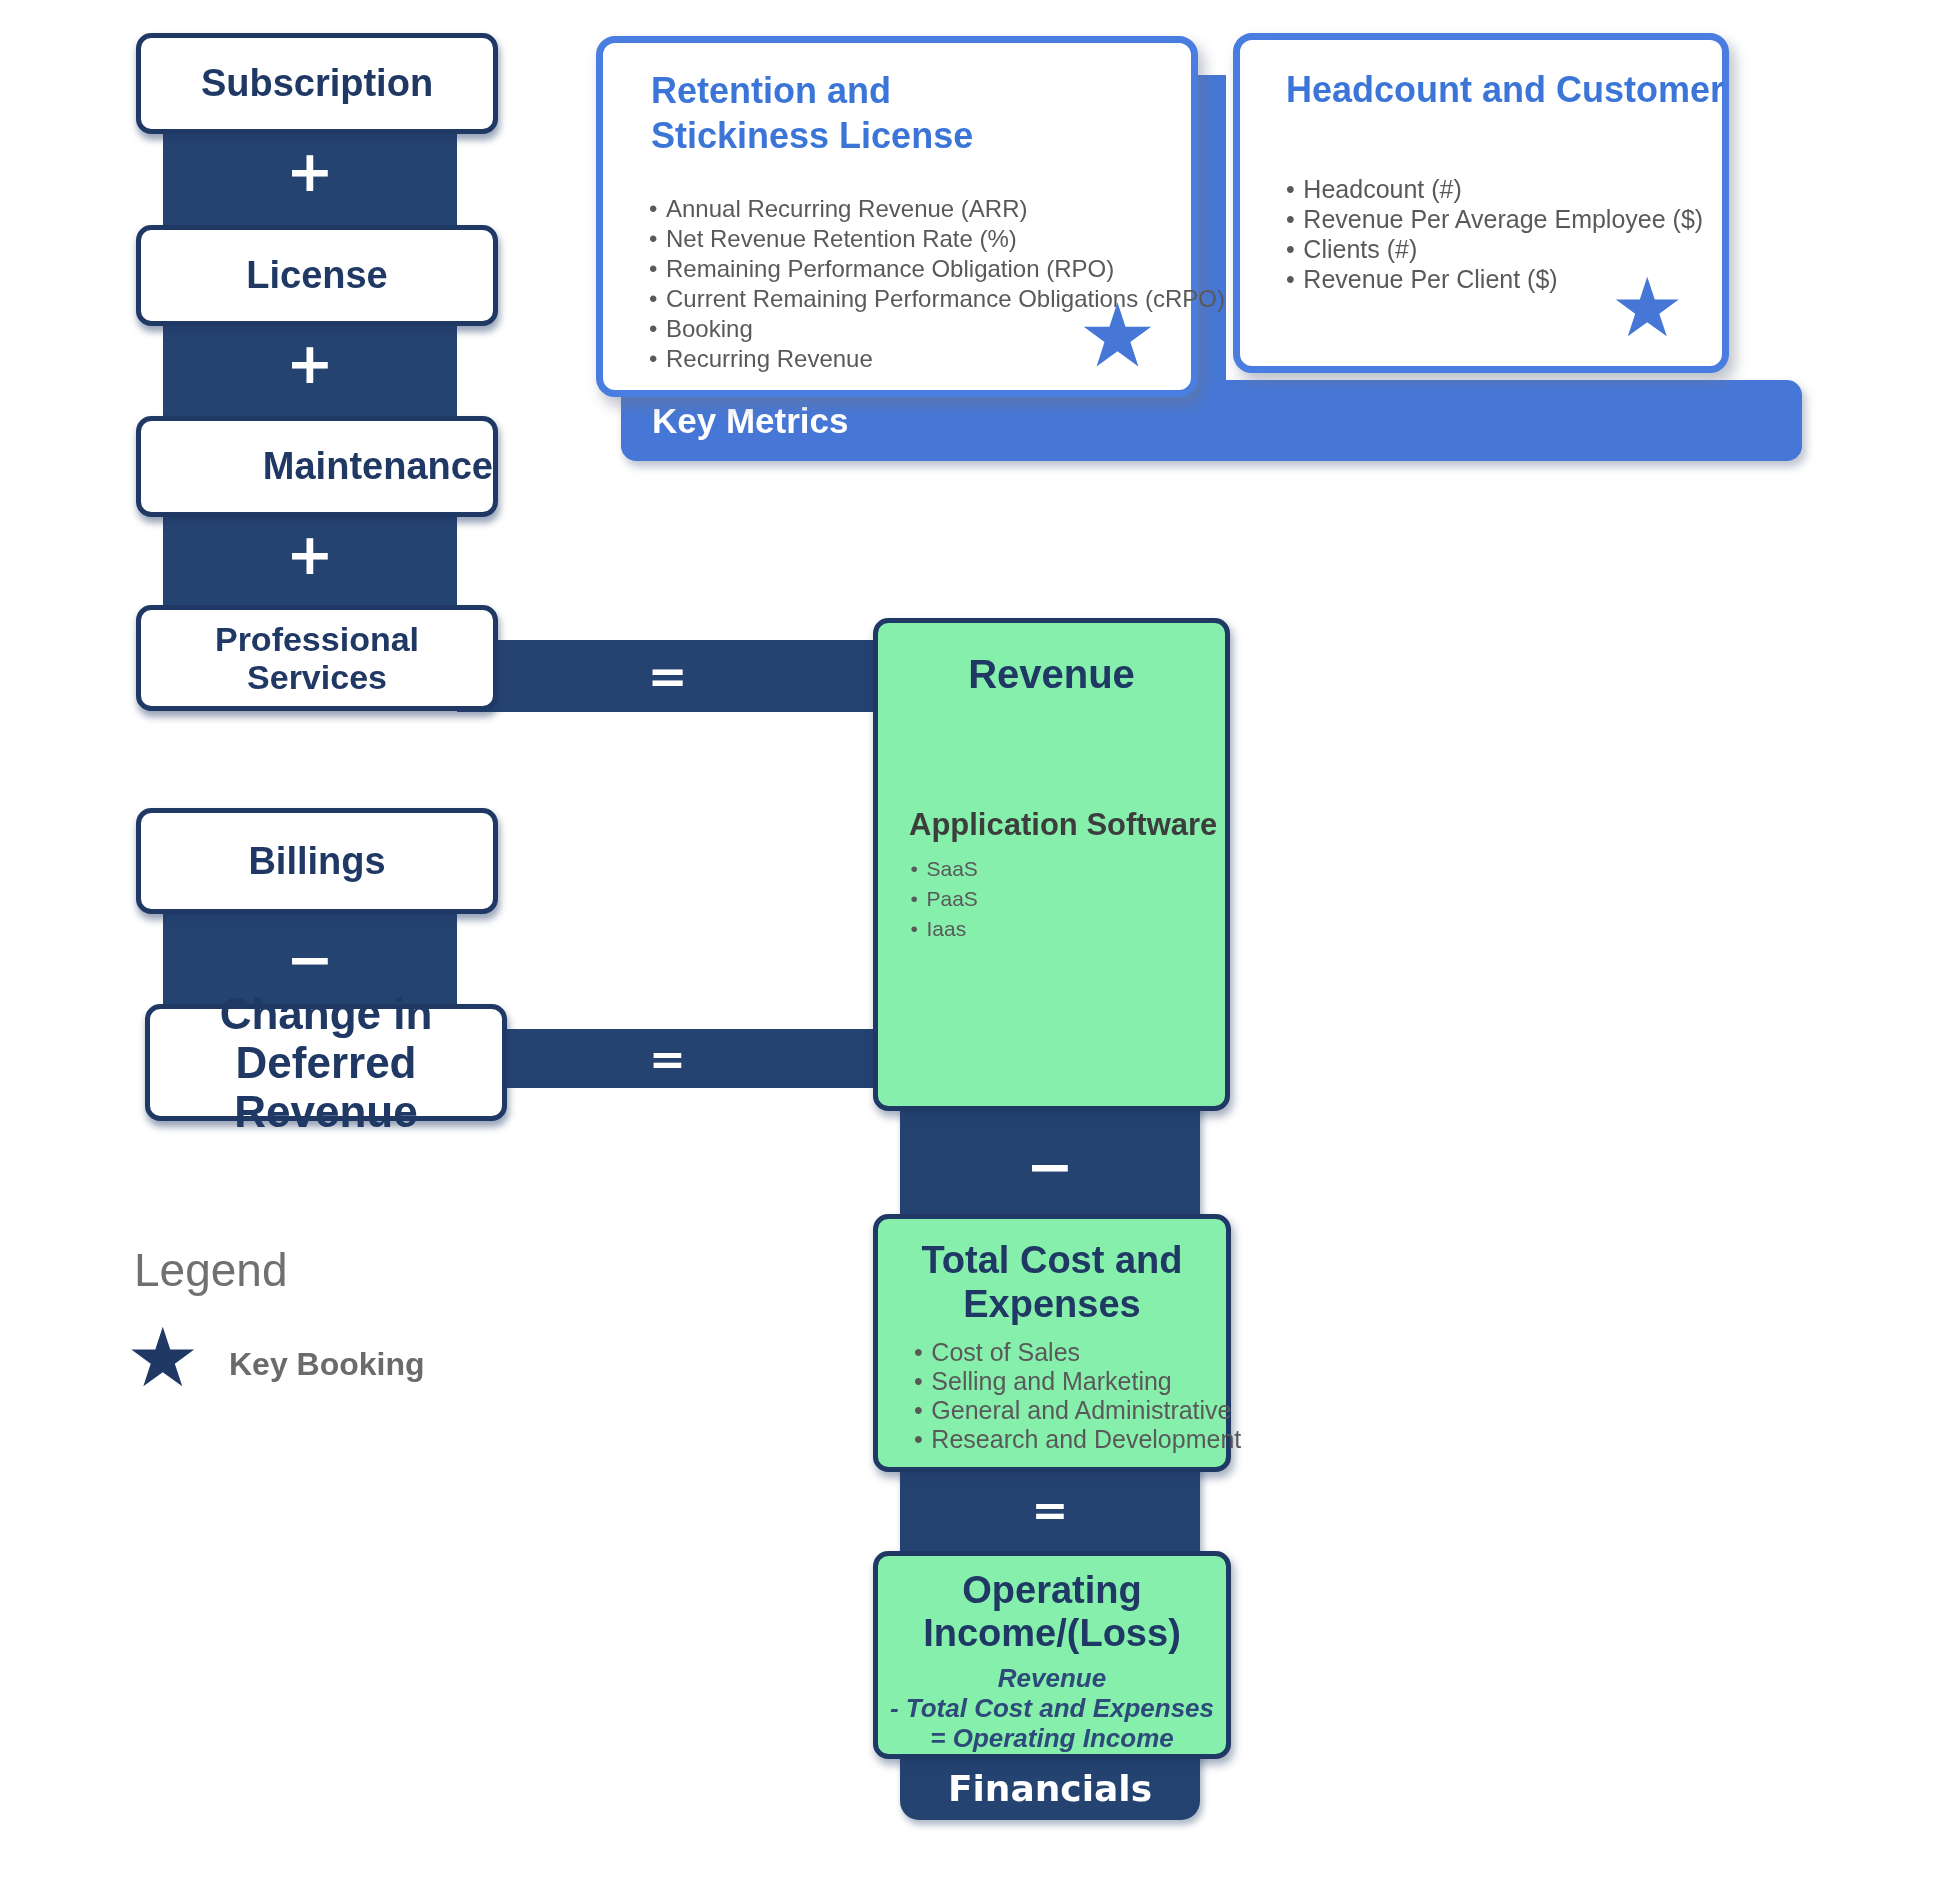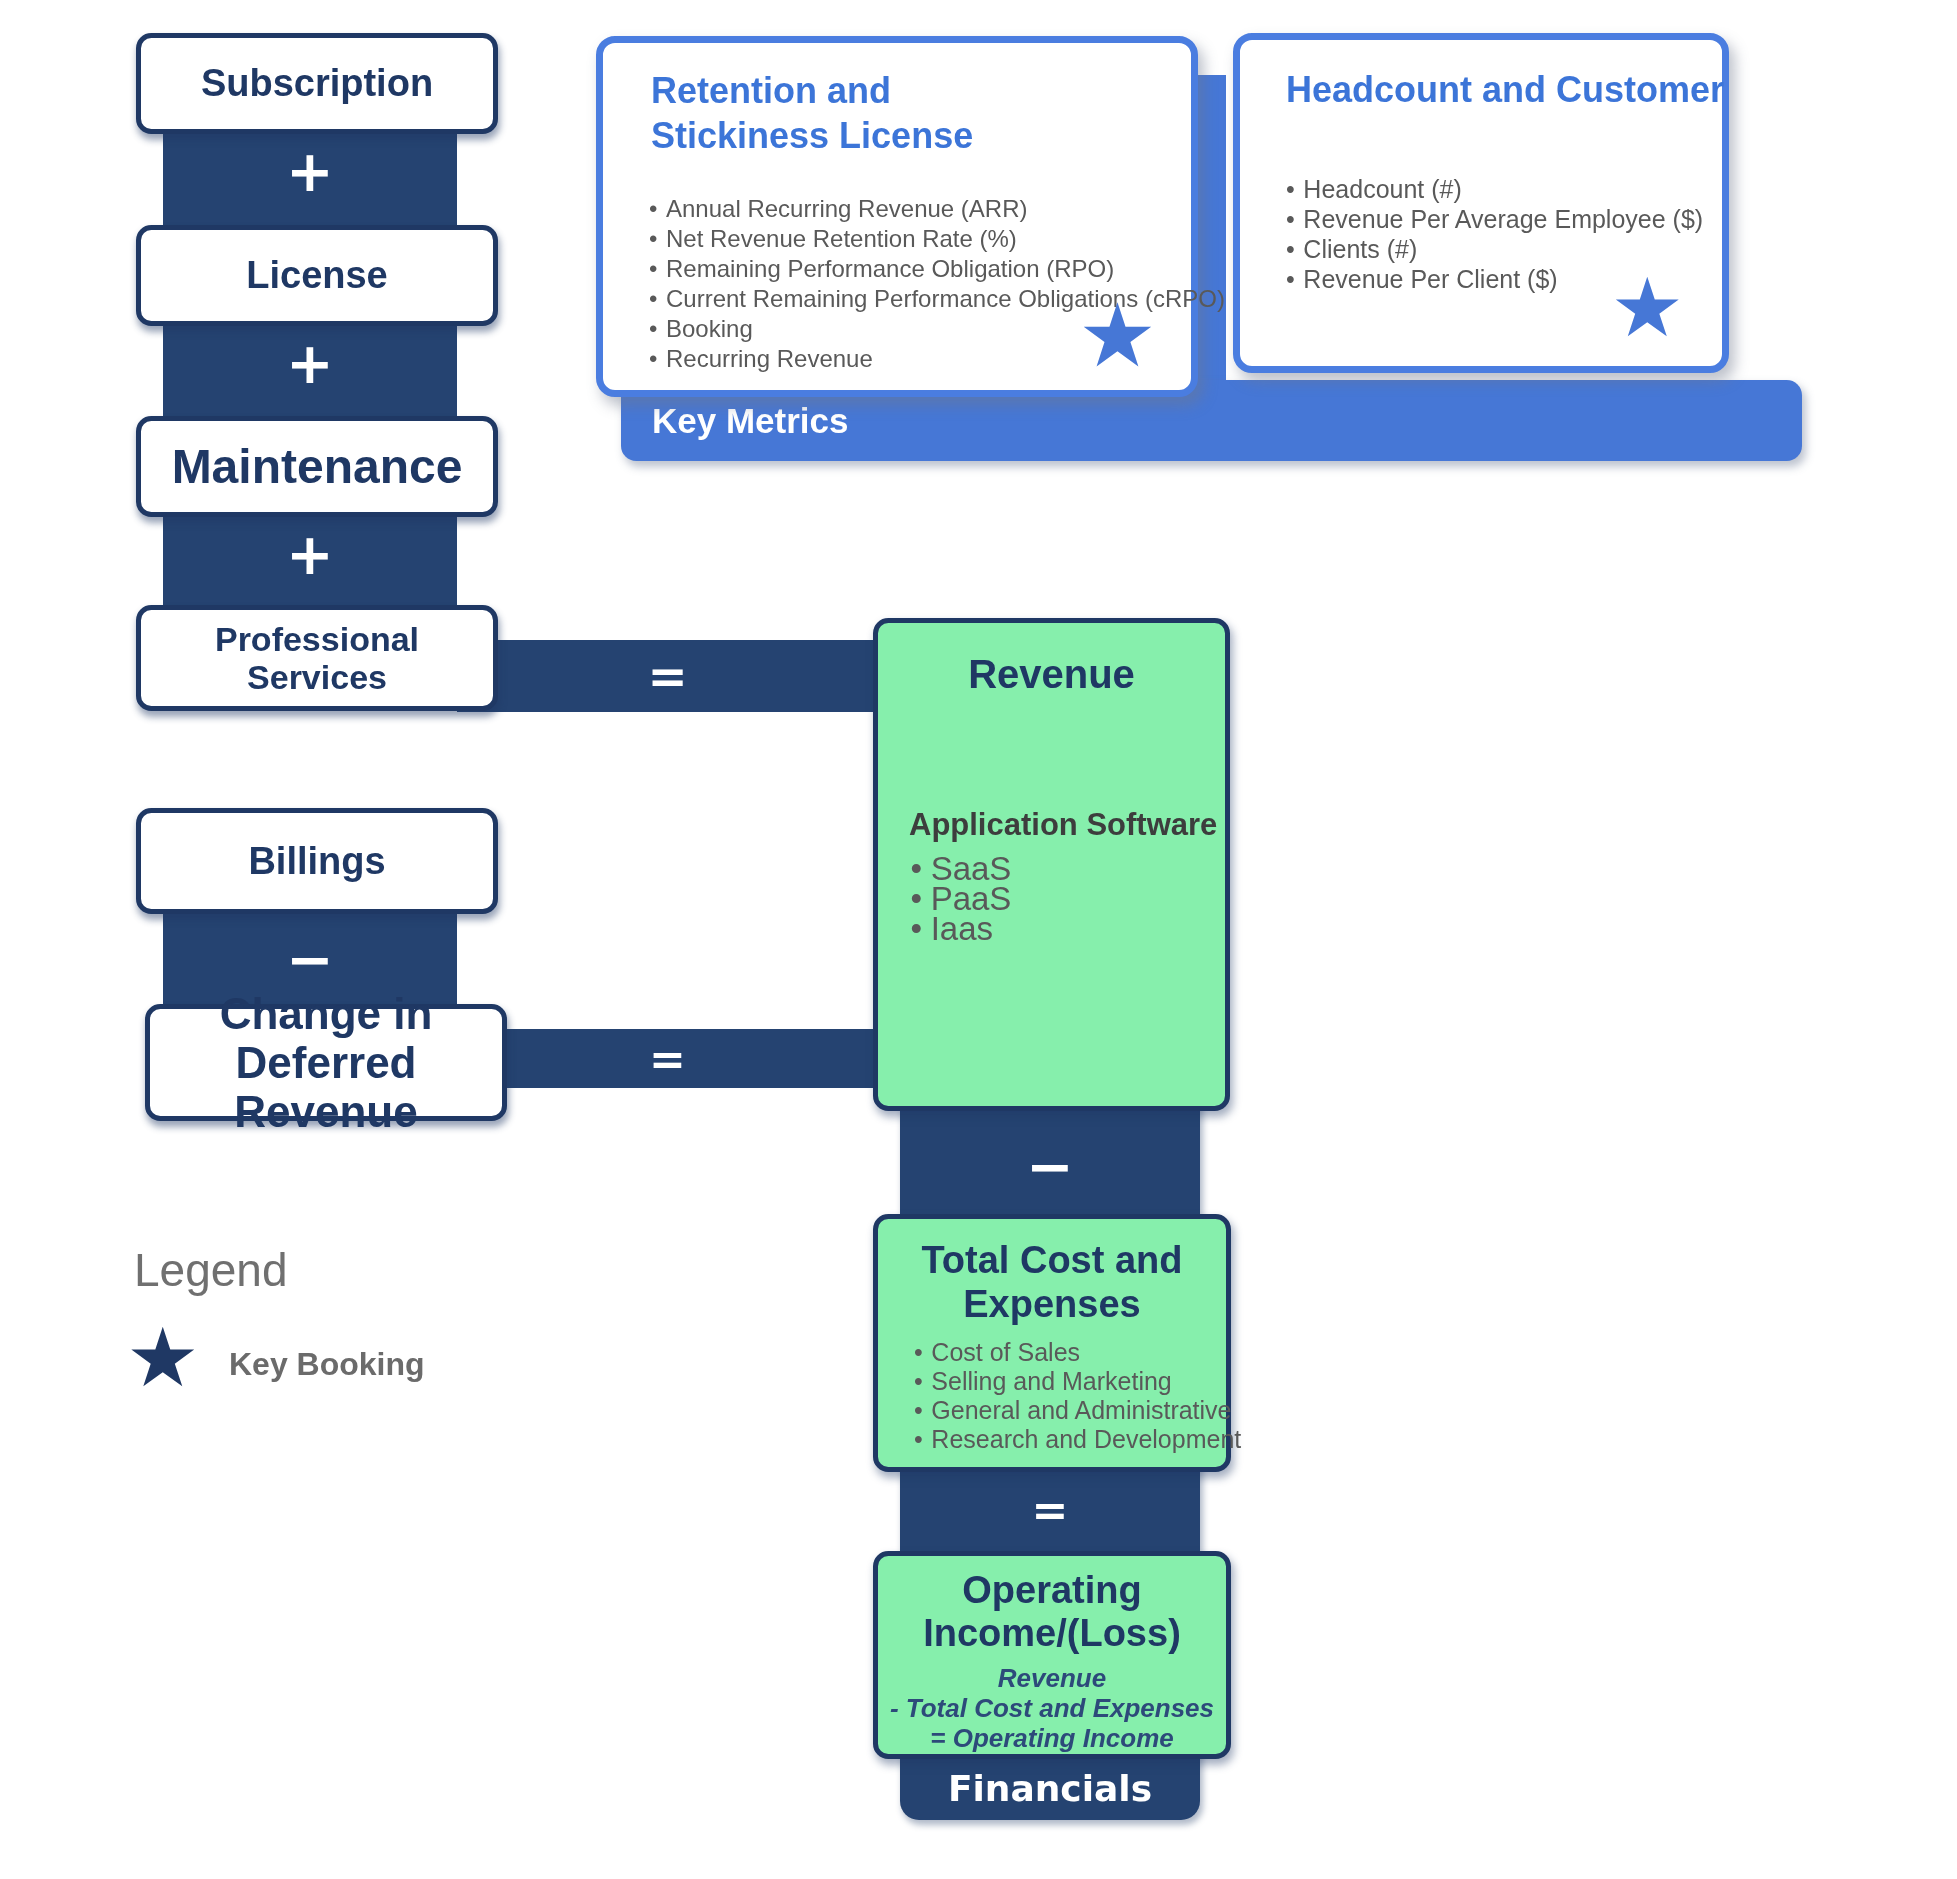--- a/index.html
+++ b/index.html
@@ -57,21 +57,21 @@
   <div class="op" style="left:163px;top:141px;width:294px;height:61px;font-size:57px;line-height:61px;">+</div>
   <div class="op" style="left:163px;top:333px;width:294px;height:61px;font-size:57px;line-height:61px;">+</div>
   <div class="op" style="left:163px;top:524px;width:294px;height:61px;font-size:57px;line-height:61px;">+</div>
 
   <div class="nbox" style="left:136px;top:33px;width:352px;height:91px;font-size:38px;">
     <span class="lbl">Subscription</span>
   </div>
   <div class="nbox" style="left:136px;top:225px;width:352px;height:91px;font-size:38px;">
     <span class="lbl">License</span>
   </div>
-  <div class="nbox" style="left:136px;top:416px;width:352px;height:91px;font-size:48px;">
+  <div class="nbox" style="left:136px;top:416px;width:352px;height:91px;font-size:38px;justify-content:flex-end;">
     <span class="lbl">Maintenance</span>
   </div>
   <div class="nbox" style="left:136px;top:605px;width:352px;height:96px;font-size:34px;">
     <span class="lbl" style="width:249px;">Professional Services</span>
   </div>
 
   <div class="hband" style="left:457px;top:640px;width:421px;height:72px;"></div>
   <div class="op" style="left:457px;top:640px;width:421px;height:72px;font-size:48px;line-height:72px;">=</div>
 
   <div class="vband" style="left:163px;top:860px;width:294px;height:220px;"></div>
@@ -117,21 +117,21 @@
   </div>
 
   <div class="vband round-bottom" style="left:900px;top:1051px;width:300px;height:769px;"></div>
   <div class="op" style="left:900px;top:1136px;width:300px;height:61px;font-size:57px;line-height:61px;">−</div>
   <div class="op" style="left:900px;top:1480px;width:300px;height:59px;font-size:44px;line-height:59px;">=</div>
   <div class="op" style="left:900px;top:1765px;width:300px;height:48px;font-size:36px;line-height:48px;">Financials</div>
 
   <div class="fincard" style="left:873px;top:618px;width:357px;height:493px;box-sizing:border-box;">
     <div class="card-head" style="margin-top:29px;font-size:40px;">Revenue</div>
     <div style="position:absolute;left:31px;top:184px;font-size:31px;font-weight:bold;color:#3d3d3d;">Application Software</div>
-    <div style="position:absolute;left:32.5px;top:231px;font-size:33px;line-height:30px;">
+    <div style="position:absolute;left:32.5px;top:231px;font-size:21px;line-height:30px;">
       <div class="bullet">SaaS</div>
       <div class="bullet">PaaS</div>
       <div class="bullet">Iaas</div>
     </div>
   </div>
 
   <div class="fincard" style="left:873px;top:1214px;width:358px;height:258px;box-sizing:border-box;">
     <div class="card-head" style="margin:19px auto 0 auto;width:287px;font-size:38px;line-height:44px;">Total Cost and Expenses</div>
     <div style="position:absolute;left:36px;top:119px;font-size:25px;line-height:29px;">
       <div class="bullet">Cost of Sales</div>

